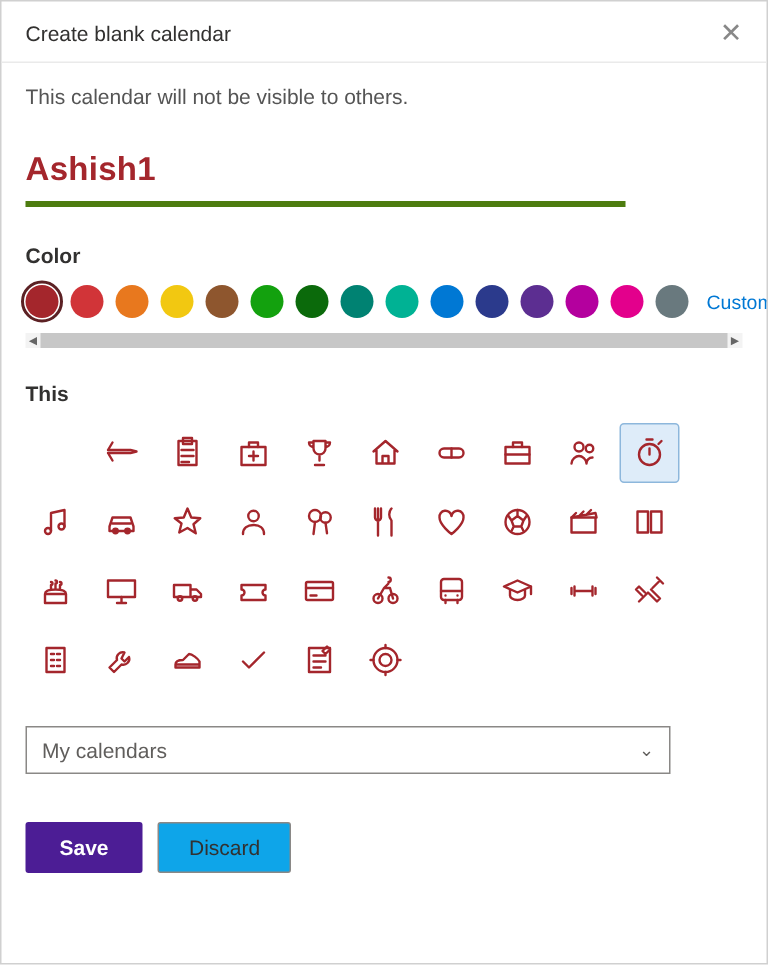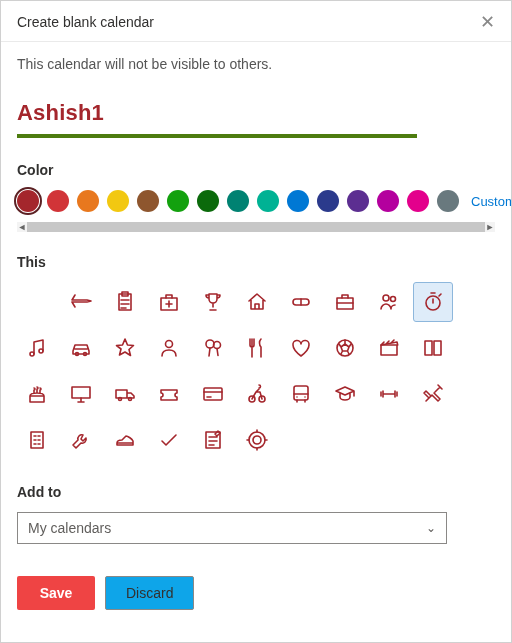--- a/index.html
+++ b/index.html
@@ -138,21 +138,21 @@
   .btn-row { display:flex; gap:10px; }
   .btn {
     height: 34px;
     padding: 0 20px;
     font-size: 14px;
     cursor: pointer;
     display:flex;align-items:center;justify-content:center;
     border-radius: 2px;
   }
   .btn.primary {
-    background: #ef4444;
+    background: #4c1d95;
     color: #fff;
     font-weight: 600;
     border: none;
     min-width: 78px;
   }
   .btn.secondary {
     background: #0ea5e9;
     color: #323130;
     border: 1px solid #8a8886;
     min-width: 78px;
@@ -401,21 +401,20 @@
       </div>
       <div class="charm-cell">
         <svg class="charm" viewBox="0 0 24 24">
           <circle cx="12" cy="12" r="8"></circle>
           <circle cx="12" cy="12" r="4"></circle>
           <path d="M12 4V2M12 22v-2M4 12H2M22 12h-2"></path>
         </svg>
       </div>
     </div>
 
-  <div class="section-label">Add to</div>
   <div class="addto-select">
     <span>My calendars</span>
     <span class="chev">⌄</span>
   </div>
 
   <div class="btn-row">
     <div class="btn primary">Save</div>
     <div class="btn secondary">Discard</div>
   </div>
 </div>

